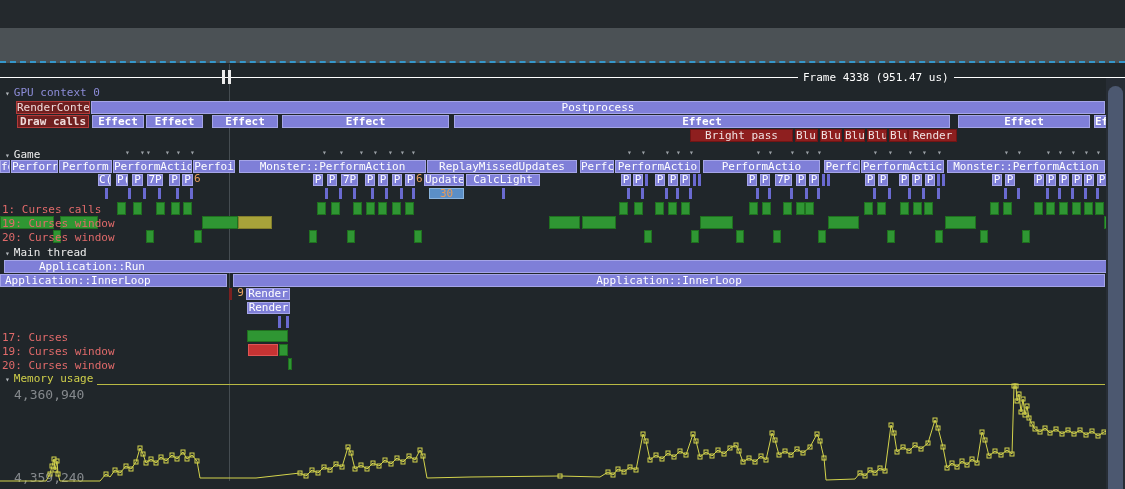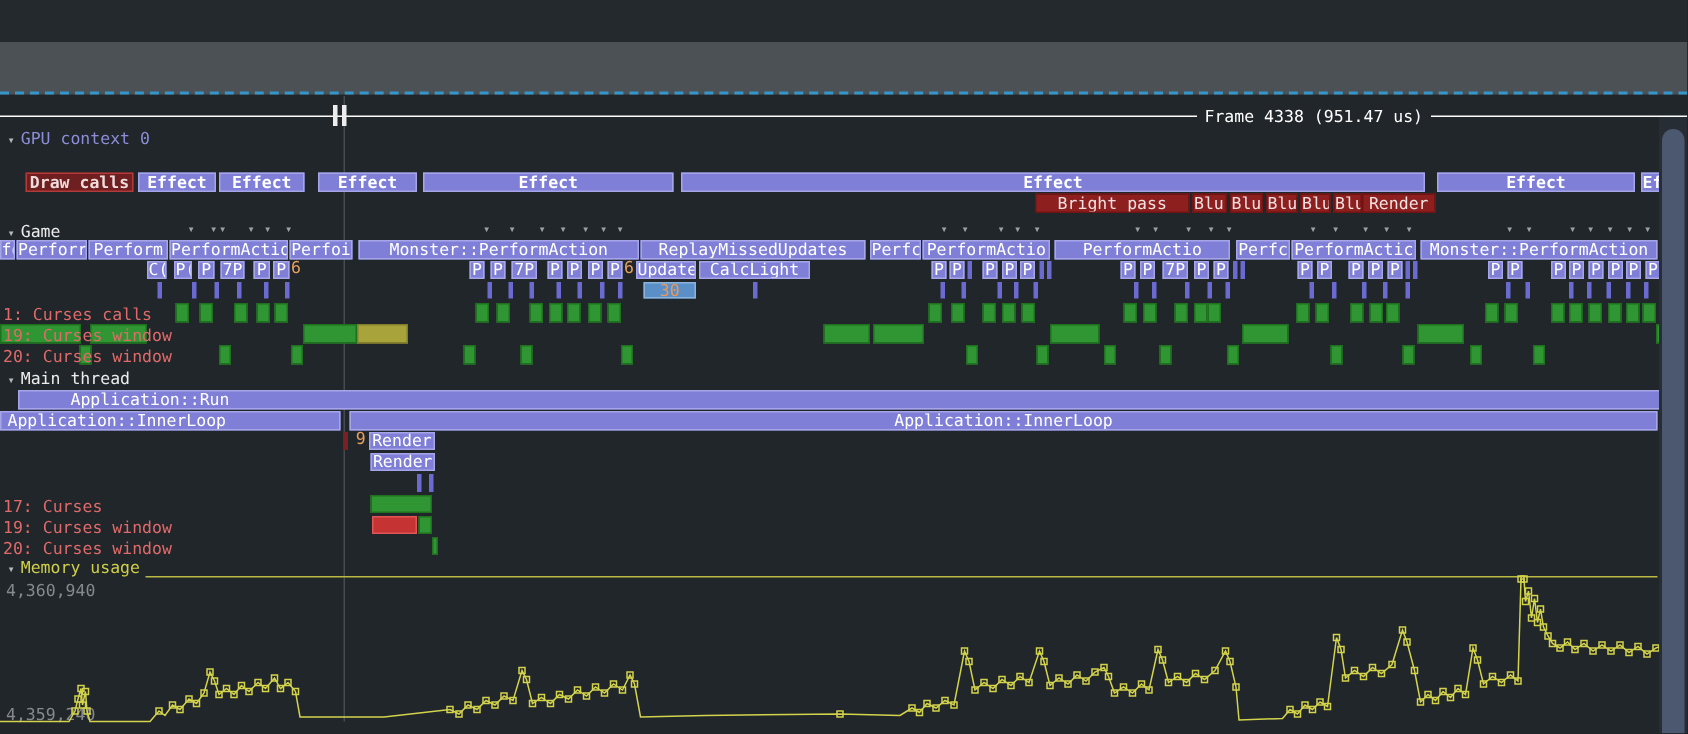--- a/index.html
+++ b/index.html
@@ -47,21 +47,21 @@
   .shead{position:absolute;left:5px;font-size:11px;z-index:3;display:flex;gap:4px;align-items:baseline;
          cursor:pointer;white-space:nowrap;}
   .tri{font-size:8px;color:#b2b7bc;}
   .h-gpu{top:86px;color:#8d8dd8;}
   .h-game{top:148px;color:#ececec;}
   .h-main{top:246px;color:#ececec;}
   .h-mem{top:372px;color:#cfcf4a;}
   .tl{position:absolute;left:2px;font-size:11px;color:#e06a6a;z-index:3;cursor:pointer;white-space:nowrap;}
   .tl1{top:203px;} .tl2{top:217px;} .tl3{top:231px;}
   .tl4{top:331px;} .tl5{top:345px;} .tl6{top:359px;}
-  .memv{position:absolute;left:4px;font-size:11px;color:#85898d;z-index:2;text-align:center;}
+  .memv{position:absolute;left:14px;font-size:13px;color:#85898d;z-index:2;text-align:center;}
   .memv1{top:387px;} .memv2{top:470px;}
   #memsvg{position:absolute;top:0;left:0;z-index:4;pointer-events:none;}
   
   .sbtrack{position:absolute;left:1106px;top:78px;width:19px;height:411px;background:#272d35;z-index:5;}
   .sbthumb{position:absolute;left:2px;top:8px;width:15px;height:403px;background:#4c5870;
            border-radius:8px 8px 0 0;cursor:grab;}
 </style>
 </head>
 <body>
 
@@ -254,20 +254,24 @@
       <rect x="1090" y="429" width="4" height="4" fill="none" stroke="#d4d44c" stroke-width="1"></rect>
       <rect x="1096" y="434" width="4" height="4" fill="none" stroke="#d4d44c" stroke-width="1"></rect>
       <rect x="1102" y="430" width="4" height="4" fill="none" stroke="#d4d44c" stroke-width="1"></rect>
       <rect x="1108" y="428" width="4" height="4" fill="none" stroke="#d4d44c" stroke-width="1"></rect>
     </svg>
 
   <div class="sbtrack">
     <div class="sbthumb"></div>
   </div>
 
+<div class="trow" style="top: 101px; height: 13px;">
+      <div class="bar cr" style="left: 16px; width: 74px; line-height: 11px;">RenderConte</div>
+      <div class="bar z" style="left: 91px; width: 1014px; line-height: 11px;">Postprocess</div>
+    </div>
     <div class="trow" style="top: 115px; height: 13px; font-weight: bold;">
       <div class="bar cr" style="left: 17px; width: 72px; line-height: 11px;">Draw calls</div>
       <div class="bar z" style="left: 92px; width: 52px; line-height: 11px;">Effect</div>
       <div class="bar z" style="left: 146px; width: 57px; line-height: 11px;">Effect</div>
       <div class="bar z" style="left: 212px; width: 66px; line-height: 11px;">Effect</div>
       <div class="bar z" style="left: 282px; width: 167px; line-height: 11px;">Effect</div>
       <div class="bar z" style="left: 454px; width: 496px; line-height: 11px;">Effect</div>
       <div class="bar z" style="left: 958px; width: 132px; line-height: 11px;">Effect</div>
       <div class="bar z" style="left: 1094px; width: 13px; line-height: 11px;">Ef</div>
     </div>
@@ -480,21 +484,21 @@
       <div class="bar g" style="left: 691px; width: 8px; line-height: 11px;"></div>
       <div class="bar g" style="left: 736px; width: 8px; line-height: 11px;"></div>
       <div class="bar g" style="left: 773px; width: 8px; line-height: 11px;"></div>
       <div class="bar g" style="left: 818px; width: 8px; line-height: 11px;"></div>
       <div class="bar g" style="left: 887px; width: 8px; line-height: 11px;"></div>
       <div class="bar g" style="left: 935px; width: 8px; line-height: 11px;"></div>
       <div class="bar g" style="left: 980px; width: 8px; line-height: 11px;"></div>
       <div class="bar g" style="left: 1022px; width: 8px; line-height: 11px;"></div>
     </div>
     <div class="trow" style="top: 260px; height: 13px;">
-      <div class="bar zl" style="left: 12px; width: 1105px; line-height: 11px; padding-left: 34px;">Application::Run</div>
+      <div class="bar zl" style="left: 4px; width: 1105px; line-height: 11px; padding-left: 34px;">Application::Run</div>
     </div>
     <div class="trow" style="top: 274px; height: 13px;">
       <div class="bar zl" style="left: 0px; width: 227px; line-height: 11px;">Application::InnerLoop</div>
       <div class="bar z" style="left: 233px; width: 872px; line-height: 11px;">Application::InnerLoop</div>
     </div>
     <div class="trow" style="top: 288px; height: 12px;">
       <div class="bar mrn" style="left: 229px; width: 3px; line-height: 10px;"></div>
       <div class="bar num" style="left: 236px; width: 9px; line-height: 10px;">9</div>
       <div class="bar z" style="left: 246px; width: 44px; line-height: 10px;">Render</div>
     </div>

